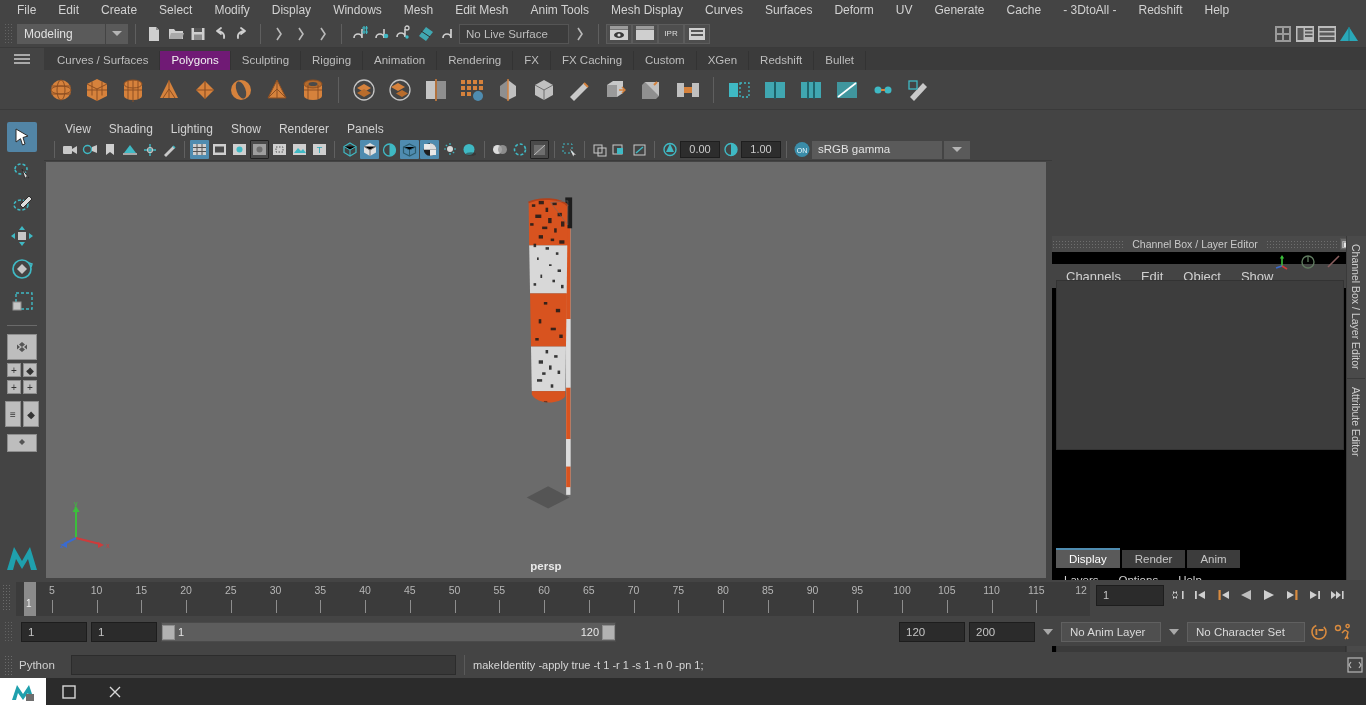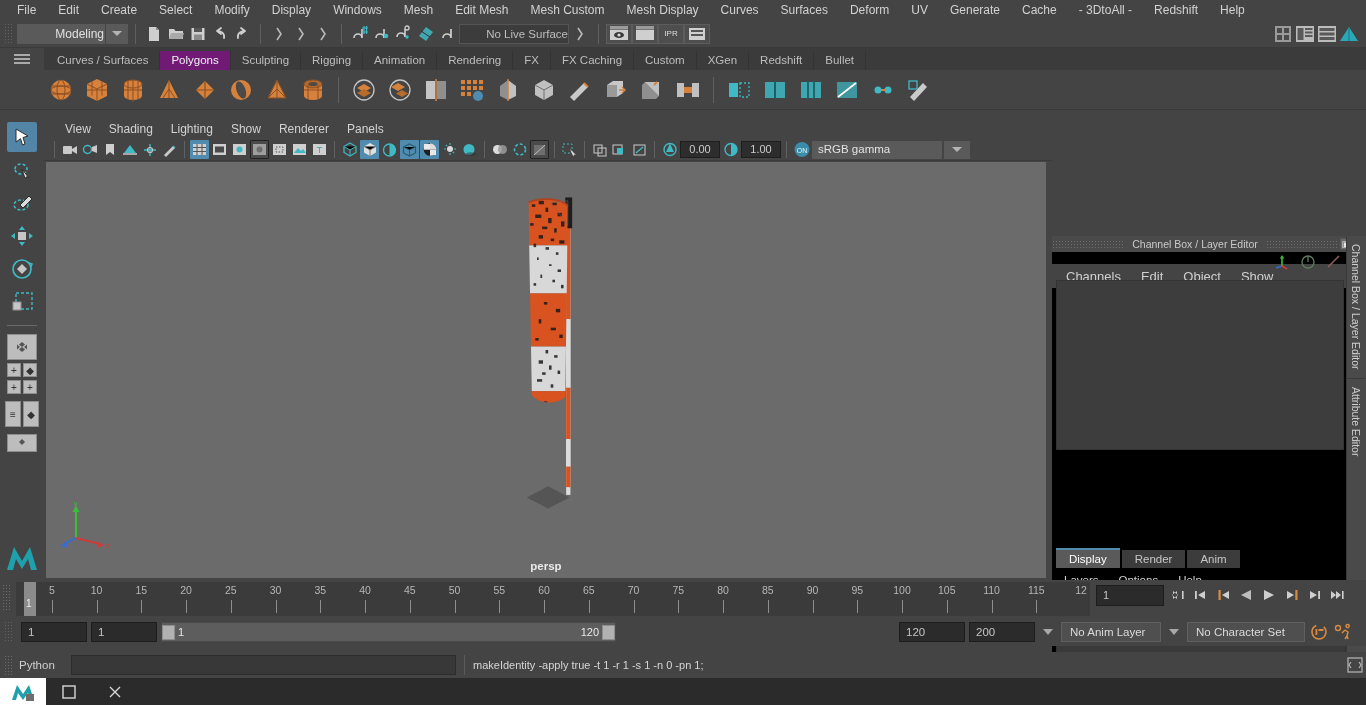--- a/index.html
+++ b/index.html
@@ -18,21 +18,21 @@
     height:20px; background:#444444; display:flex; align-items:center;
     padding-left:8px; gap:4px;
   }
   .menubar .mi {
     font-size:12px; color:#d2d2d2; padding:0 9px; line-height:20px; white-space:nowrap;
   }
 
   
   .statusline {
     height:28px; background:#444444; display:flex; align-items:center; gap:0;
-    padding-left:4px; border-bottom:1px solid #3a3a3a;text-align:right;
+    padding-left:4px; border-bottom:1px solid #3a3a3a;
   }
   .grip {
     width:9px; height:22px; margin-right:4px;
     background-image: radial-gradient(#6a6a6a 35%, transparent 36%);
     background-size:3px 3px; opacity:.8;
   }
   .mode-select {
     width:88px; height:20px; background:#5a5a5a; border:1px solid #5a5a5a;
     color:#e0e0e0; font-size:12px; padding-left:6px; line-height:18px; position:relative;
   }
@@ -205,21 +205,21 @@
   <div class="menubar">
     <div class="mi">File</div>
     <div class="mi">Edit</div>
     <div class="mi">Create</div>
     <div class="mi">Select</div>
     <div class="mi">Modify</div>
     <div class="mi">Display</div>
     <div class="mi">Windows</div>
     <div class="mi">Mesh</div>
     <div class="mi">Edit Mesh</div>
-    <div class="mi">Mesh Custom</div>
+    <div class="mi">Anim Tools</div>
     <div class="mi">Mesh Display</div>
     <div class="mi">Curves</div>
     <div class="mi">Surfaces</div>
     <div class="mi">Deform</div>
     <div class="mi">UV</div>
     <div class="mi">Generate</div>
     <div class="mi">Cache</div>
     <div class="mi">- 3DtoAll -</div>
     <div class="mi">Redshift</div>
     <div class="mi">Help</div>

